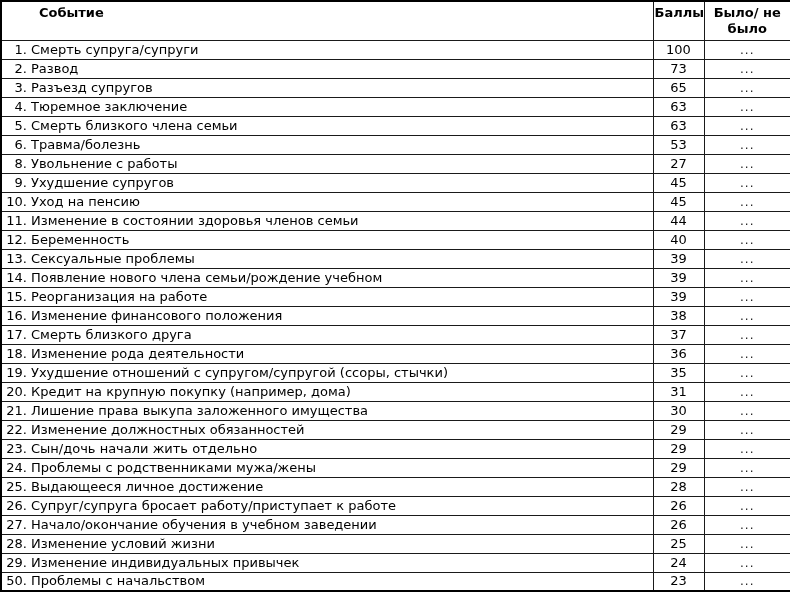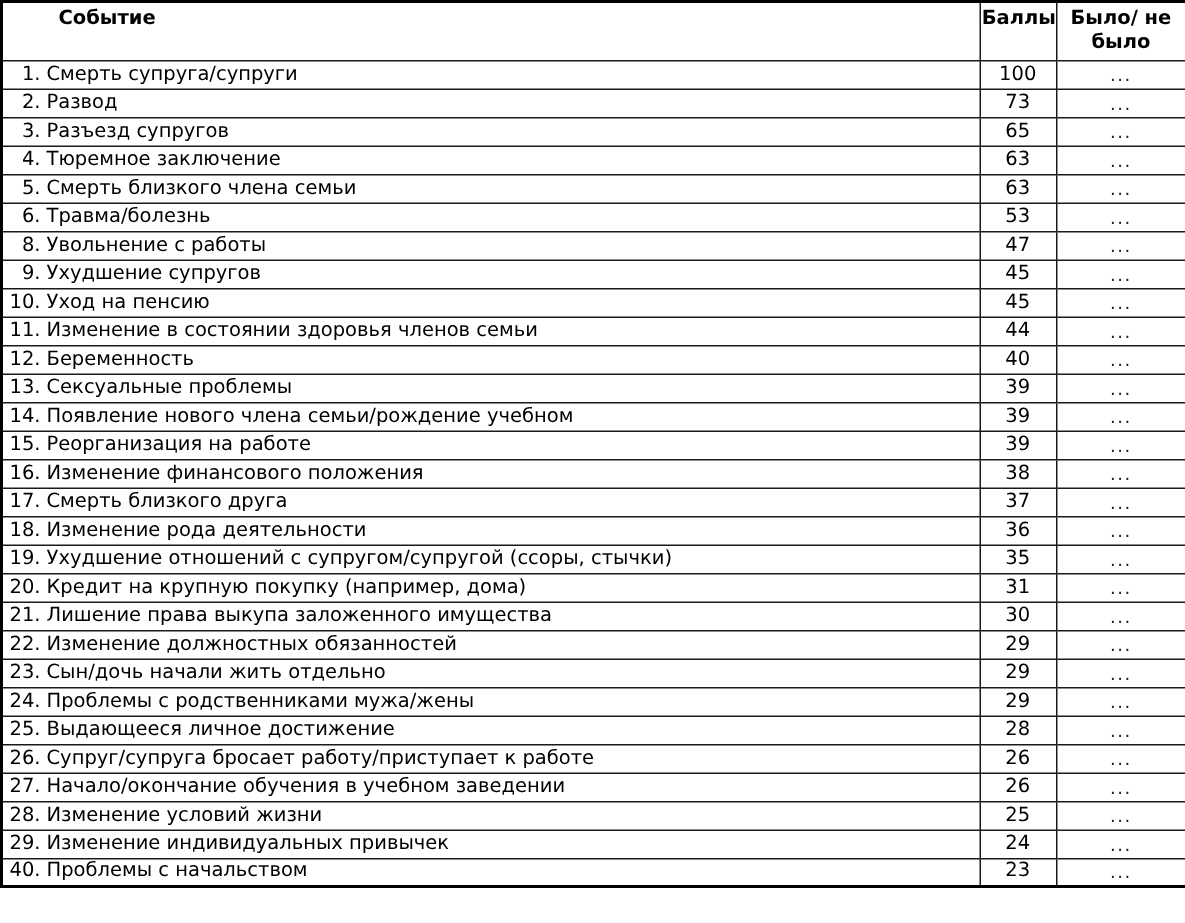--- a/index.html
+++ b/index.html
@@ -107,21 +107,21 @@
         <td class="points">63</td>
         <td class="was">...</td>
       </tr>
       <tr>
         <td class="event"><span class="num">6.</span><span>Травма/болезнь</span></td>
         <td class="points">53</td>
         <td class="was">...</td>
       </tr>
       <tr>
         <td class="event"><span class="num">8.</span><span>Увольнение с работы</span></td>
-        <td class="points">47</td>
+        <td class="points">27</td>
         <td class="was">...</td>
       </tr>
       <tr>
         <td class="event"><span class="num">9.</span><span>Ухудшение супругов</span></td>
         <td class="points">45</td>
         <td class="was">...</td>
       </tr>
       <tr>
         <td class="event"><span class="num">10.</span><span>Уход на пенсию</span></td>
         <td class="points">45</td>
@@ -216,18 +216,18 @@
         <td class="event"><span class="num">28.</span><span>Изменение условий жизни</span></td>
         <td class="points">25</td>
         <td class="was">...</td>
       </tr>
       <tr>
         <td class="event"><span class="num">29.</span><span>Изменение индивидуальных привычек</span></td>
         <td class="points">24</td>
         <td class="was">...</td>
       </tr>
       <tr>
-        <td class="event"><span class="num">40.</span><span>Проблемы с начальством</span></td>
+        <td class="event"><span class="num">50.</span><span>Проблемы с начальством</span></td>
         <td class="points">23</td>
         <td class="was">...</td>
       </tr>
     </tbody>
 </table>
 
 </body></html>

